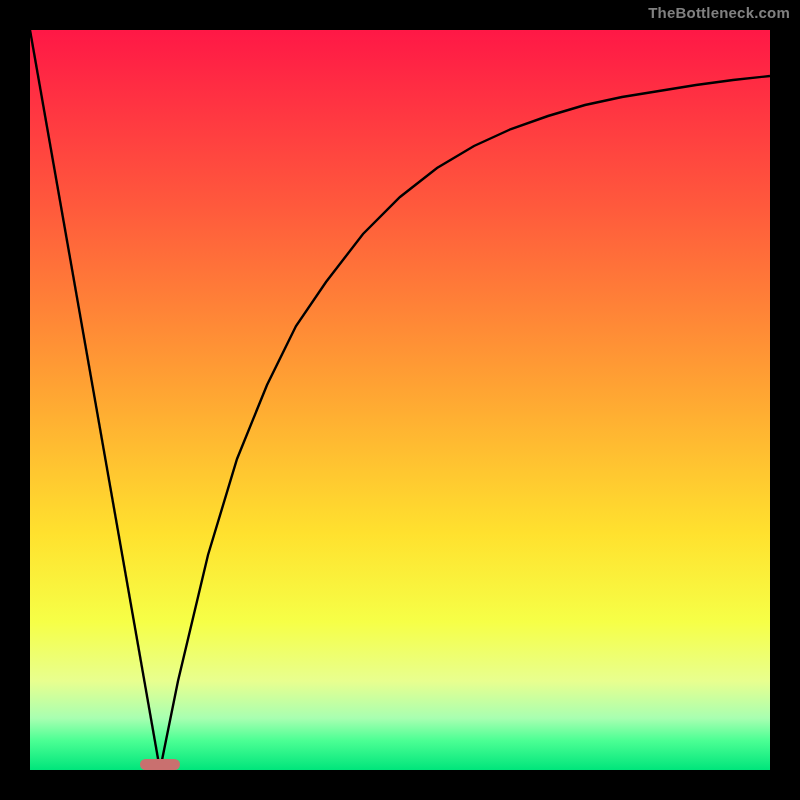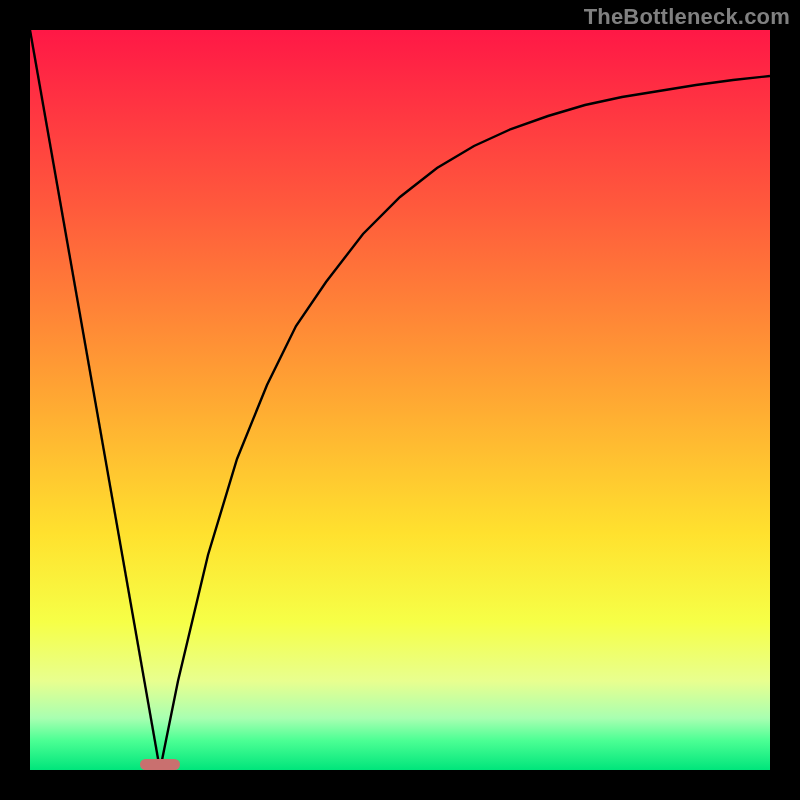--- a/index.html
+++ b/index.html
@@ -33,21 +33,21 @@
       #a8ffb1 93%,
       #4cff94 96%,
       #00e57b 100%
     );
   }
   .watermark {
     position: absolute;
     top: 4px;
     right: 10px;
     font-family: Arial, Helvetica, sans-serif;
-    font-size: 22px;
+    font-size: 15px;
     font-weight: 600;
     color: #808080;
     letter-spacing: 0.2px;
     user-select: none;
   }
   .curve {
     position: absolute;
     left: 0;
     top: 0;
     width: 740px;

